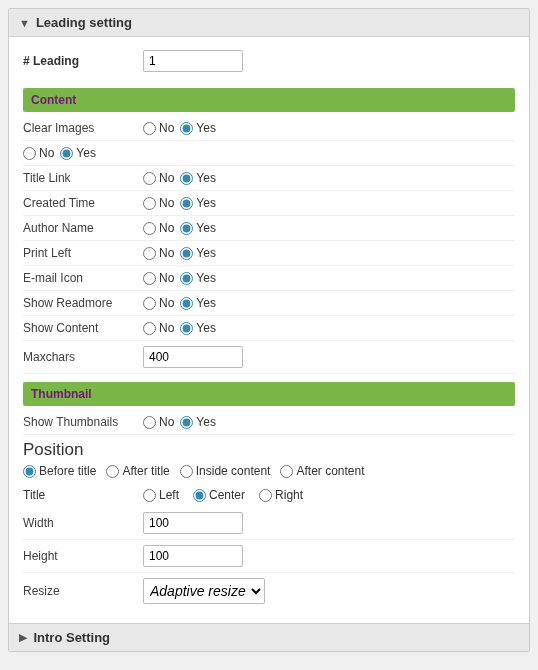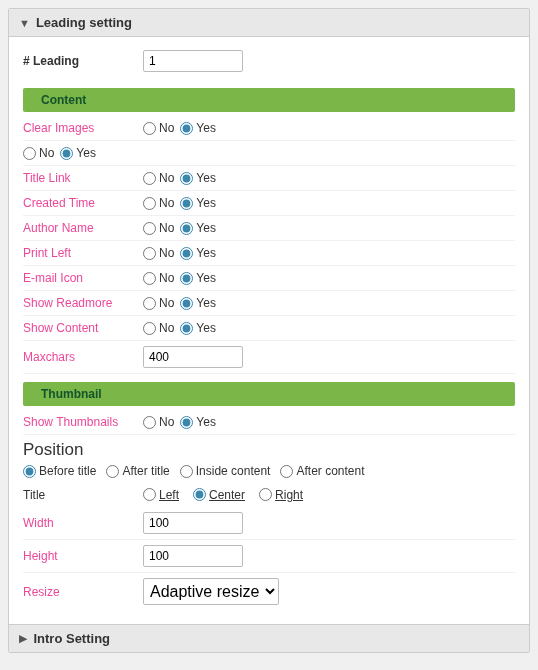--- a/index.html
+++ b/index.html
@@ -40,21 +40,21 @@
     .row-field {
       display: flex;
       align-items: center;
       padding: 5px 0;
       border-bottom: 1px solid #f0f0f0;
     }
     .row-field:last-child { border-bottom: none; }
     .field-label {
       width: 120px;
       font-size: 12px;
-      color: #ec4899;
+      color: #404040;
       flex-shrink: 0;
     }
     .field-input {
       flex: 1;
     }
     input[type="text"], input[type="number"] {
       border: 1px solid #bbb;
       padding: 3px 5px;
       font-size: 12px;
       width: 100px;
@@ -75,24 +75,24 @@
       gap: 3px;
       font-size: 12px;
       cursor: pointer;
     }
     input[type="radio"] {
       cursor: pointer;
       accent-color: #3a87ad;
     }
     .green-bar {
       background: #7ab648;
-      color: #14532d;
+      color: #701a75;
       font-weight: bold;
       font-size: 12px;
-      padding: 5px 18px;
+      padding: 5px 8px;
       margin: 8px 0 4px 0;
       border-radius: 2px;
     }
     .position-row {
       padding: 5px 0;
     }
     .position-label {
       font-size: 17px;
       margin-bottom: 4px;
     }
@@ -118,32 +118,32 @@
       width: 120px;
       font-size: 12px;
     }
     .align-options {
       display: flex;
       align-items: center;
       gap: 14px;
     }
     .align-options label {
       display: flex;
-      align-items: flex-start;
+      align-items: flex-end;
       gap: 3px;
       font-size: 12px;
       cursor: pointer;
-      text-decoration: underline;
     }
     select {
       border: 1px solid #bbb;
       padding: 3px 2px;
-      font-size: 16px;
+      font-size: 14px;
       background: #fff;
       border-radius: 2px;
+      font-style: italic;
     }
     .intro-section {
       display: flex;
       align-items: center;
       padding: 6px 10px;
       background: #e8e8e8;
       border-top: 1px solid #ccc;
       cursor: pointer;
     }
     .intro-section .arrow {

